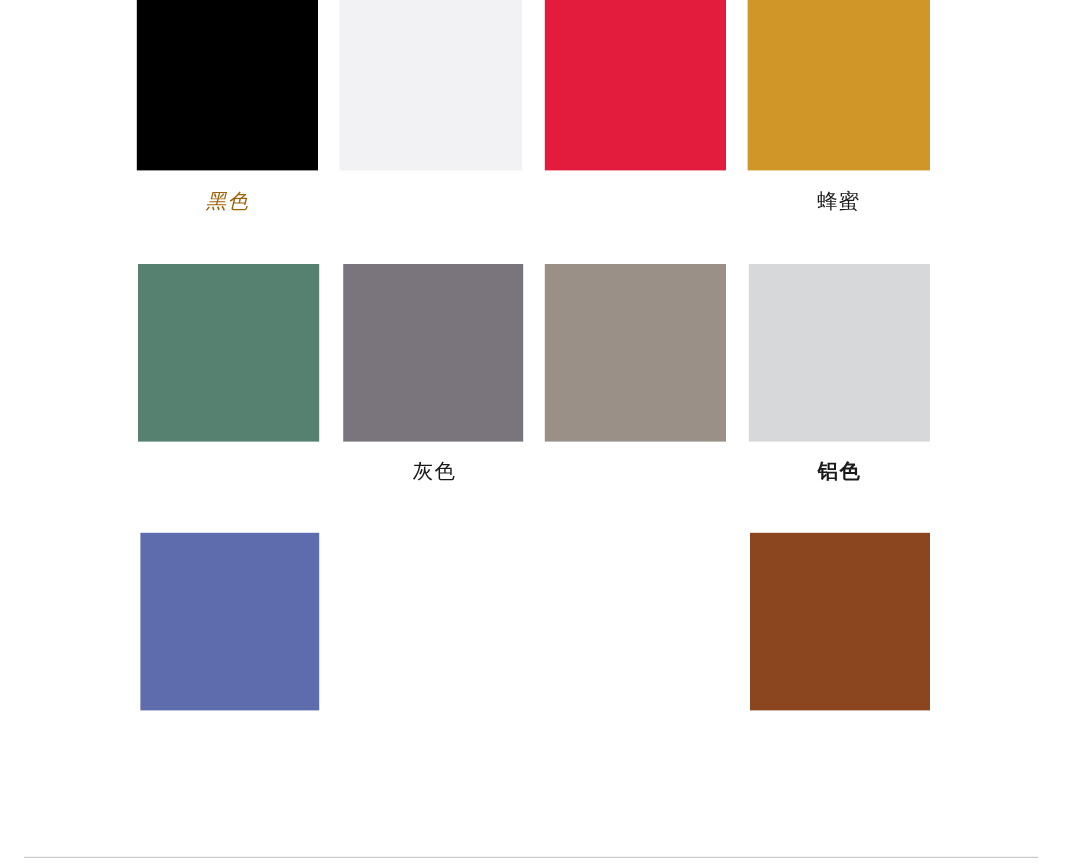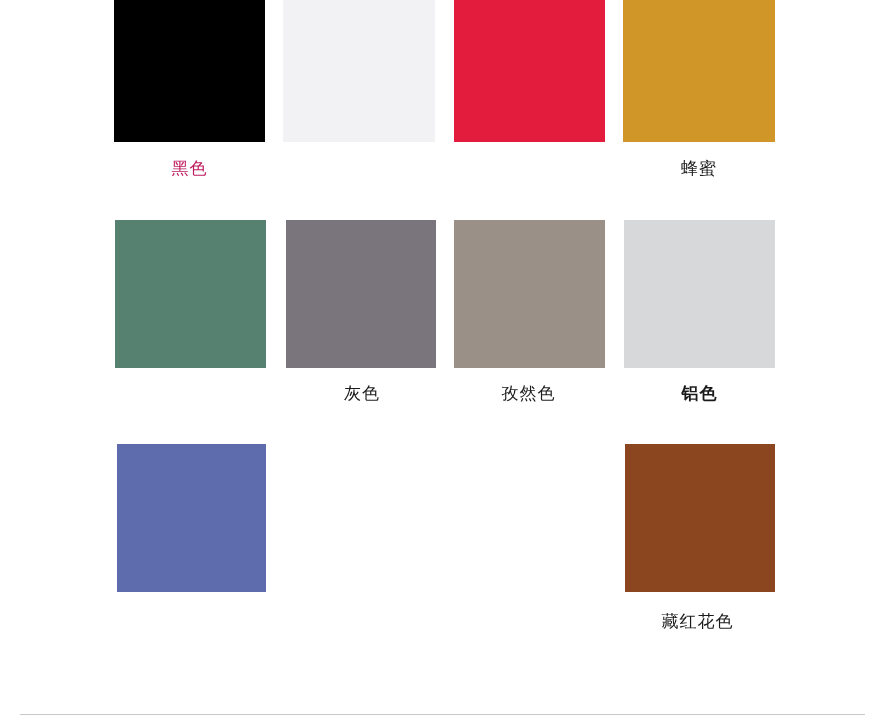--- a/index.html
+++ b/index.html
@@ -50,47 +50,45 @@
     background: #c9c9c9;
   }
 </style>
 </head>
 <body style="background: rgb(255, 255, 255);">
 
 <div id="swatch-board">
     <div class="swatch-cell" style="left: 114px; top: 0px; width: 151px;">
       <div class="swatch-chip" style="height: 142px; background: rgb(0, 0, 0);"></div>
     </div>
-    <div class="swatch-label" style="position: absolute; left: 104px; top: 158px; width: 171px; color: #be185d;">黑色</div>
+    <div class="swatch-label" style="position: absolute; left: 104px; top: 158px; width: 171px; color: #a16207; font-style: italic;">黑色</div>
     <div class="swatch-cell" style="left: 283px; top: 0px; width: 152px;">
       <div class="swatch-chip" style="height: 142px; background: rgb(242, 241, 243);"></div>
     </div>
     <div class="swatch-cell" style="left: 454px; top: 0px; width: 151px;">
       <div class="swatch-chip" style="height: 142px; background: rgb(227, 27, 61);"></div>
     </div>
     <div class="swatch-cell" style="left: 623px; top: 0px; width: 152px;">
       <div class="swatch-chip" style="height: 142px; background: rgb(208, 150, 40);"></div>
     </div>
     <div class="swatch-label" style="position: absolute; left: 613px; top: 158px; width: 172px; color: rgb(26, 26, 26);">蜂蜜</div>
     <div class="swatch-cell" style="left: 115px; top: 220px; width: 151px;">
       <div class="swatch-chip" style="height: 148px; background: rgb(86, 128, 111);"></div>
     </div>
     <div class="swatch-cell" style="left: 286px; top: 220px; width: 150px;">
       <div class="swatch-chip" style="height: 148px; background: rgb(122, 117, 124);"></div>
     </div>
     <div class="swatch-label" style="position: absolute; left: 277px; top: 383px; width: 170px; color: rgb(26, 26, 26);">灰色</div>
     <div class="swatch-cell" style="left: 454px; top: 220px; width: 151px;">
       <div class="swatch-chip" style="height: 148px; background: rgb(155, 144, 136);"></div>
     </div>
-    <div class="swatch-label" style="position: absolute; left: 442px; top: 383px; width: 173px; color: rgb(26, 26, 26);">孜然色</div>
     <div class="swatch-cell" style="left: 624px; top: 220px; width: 151px;">
       <div class="swatch-chip" style="height: 148px; background: rgb(214, 216, 218);"></div>
     </div>
     <div class="swatch-label" style="position: absolute; left: 614px; top: 383px; width: 171px; color: rgb(26, 26, 26); font-weight: bold;">铝色</div>
     <div class="swatch-cell" style="left: 117px; top: 444px; width: 149px;">
       <div class="swatch-chip" style="height: 148px; background: rgb(94, 107, 172);"></div>
     </div>
     <div class="swatch-cell" style="left: 625px; top: 444px; width: 150px;">
       <div class="swatch-chip" style="height: 148px; background: rgb(139, 70, 32);"></div>
     </div>
-    <div class="swatch-label" style="position: absolute; left: 611px; top: 611px; width: 173px; color: rgb(26, 26, 26);">藏红花色</div>
   </div>
 <div class="footer-divider" style="background: rgb(201, 201, 201);"></div>
 
 </body></html>

